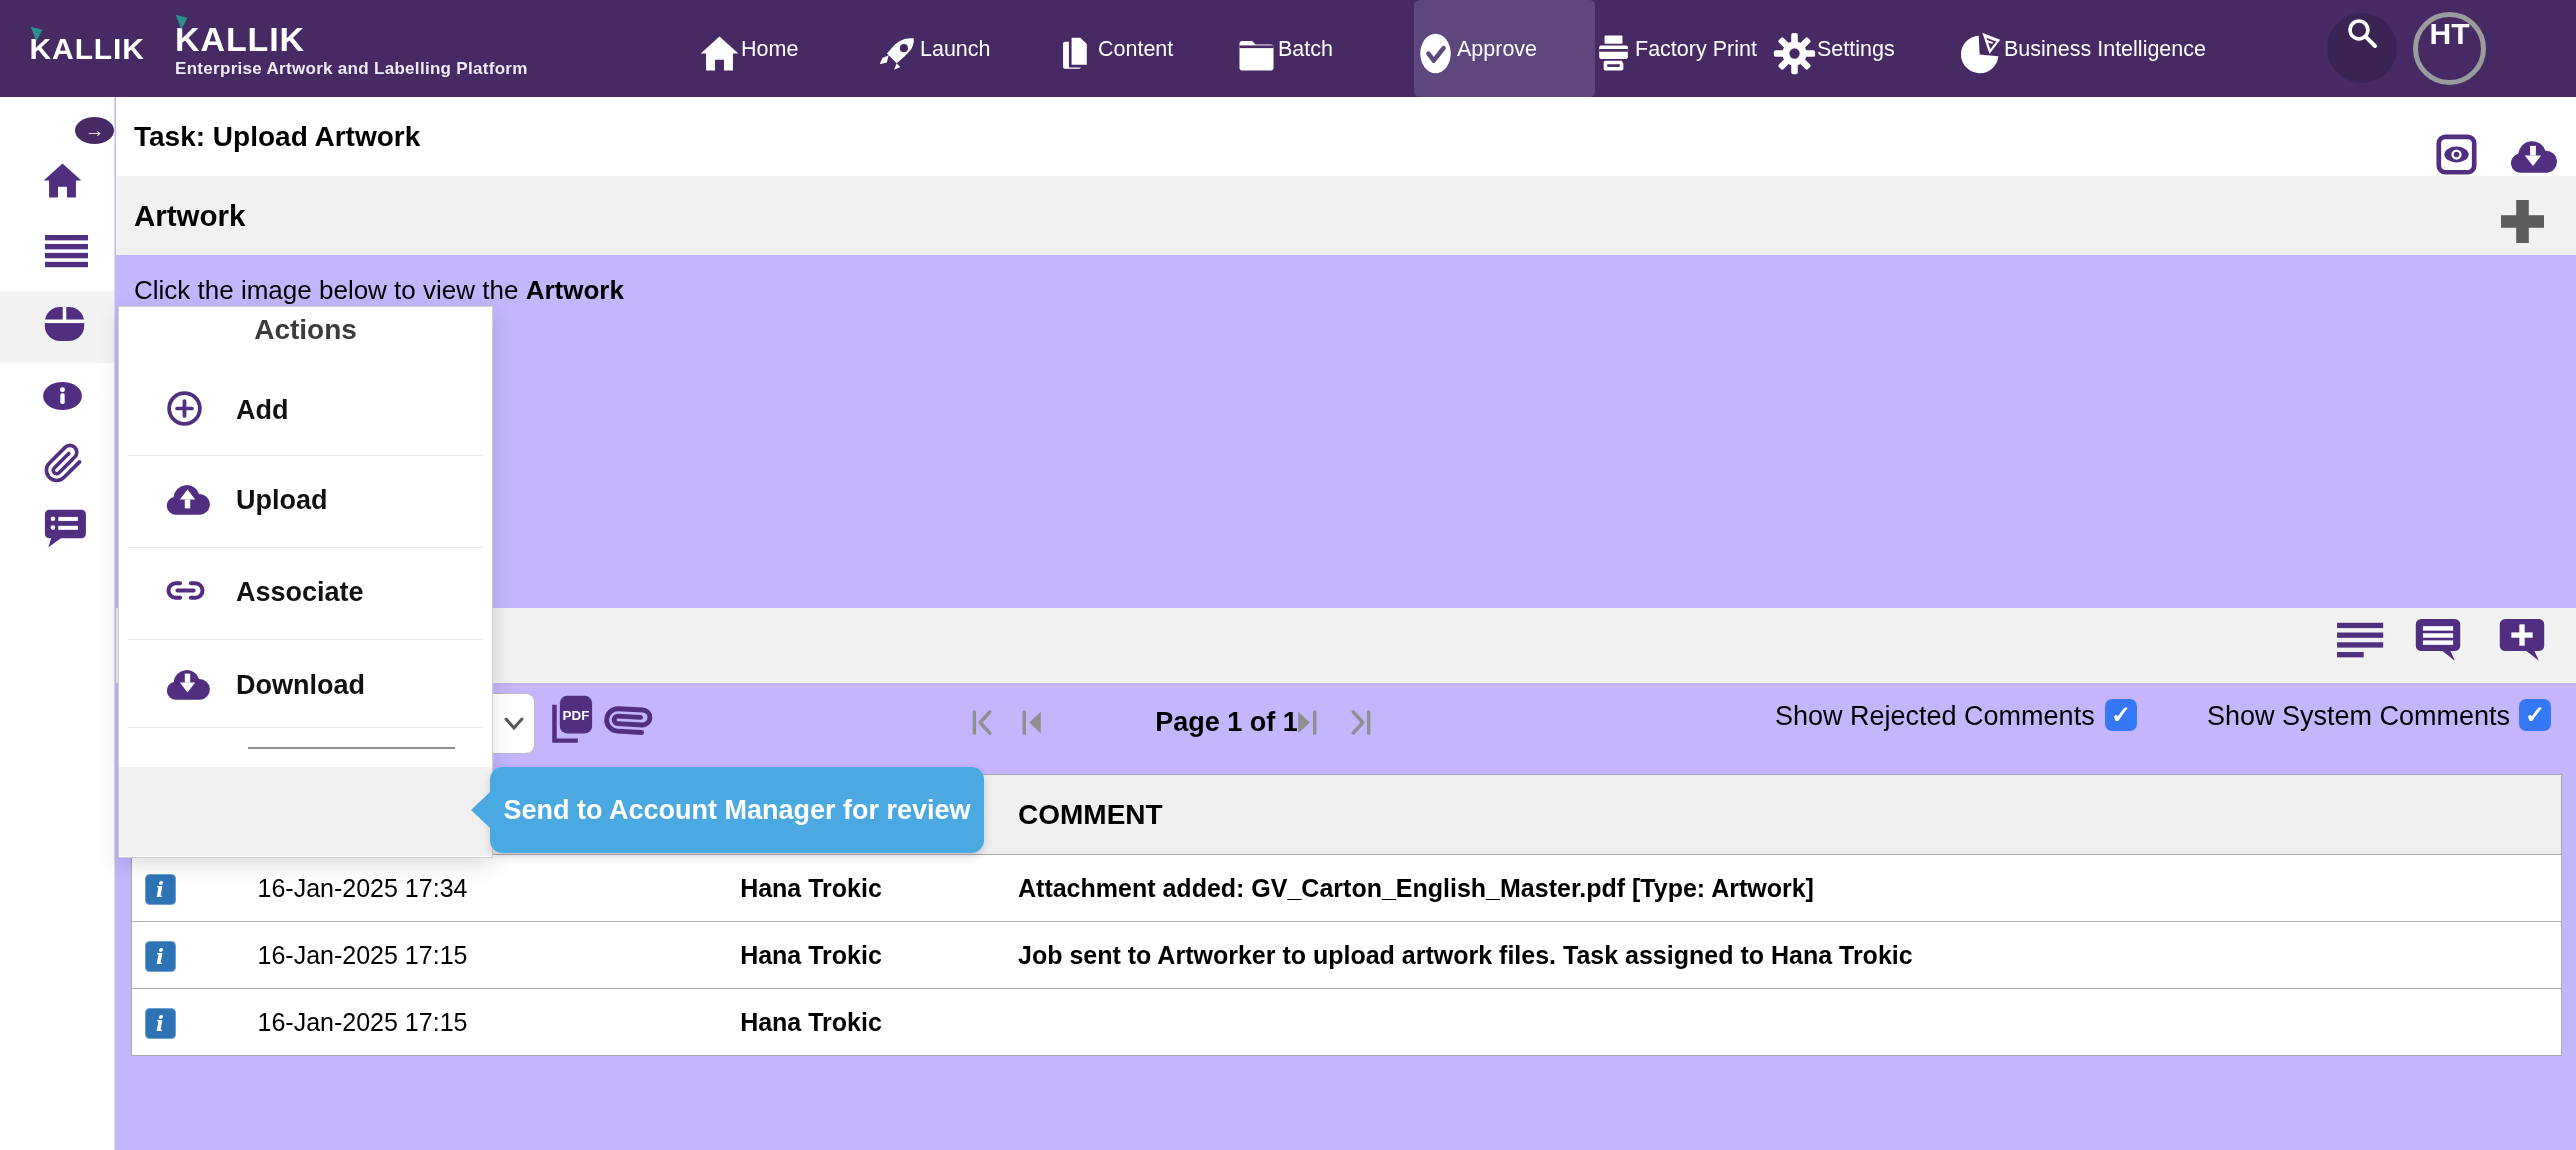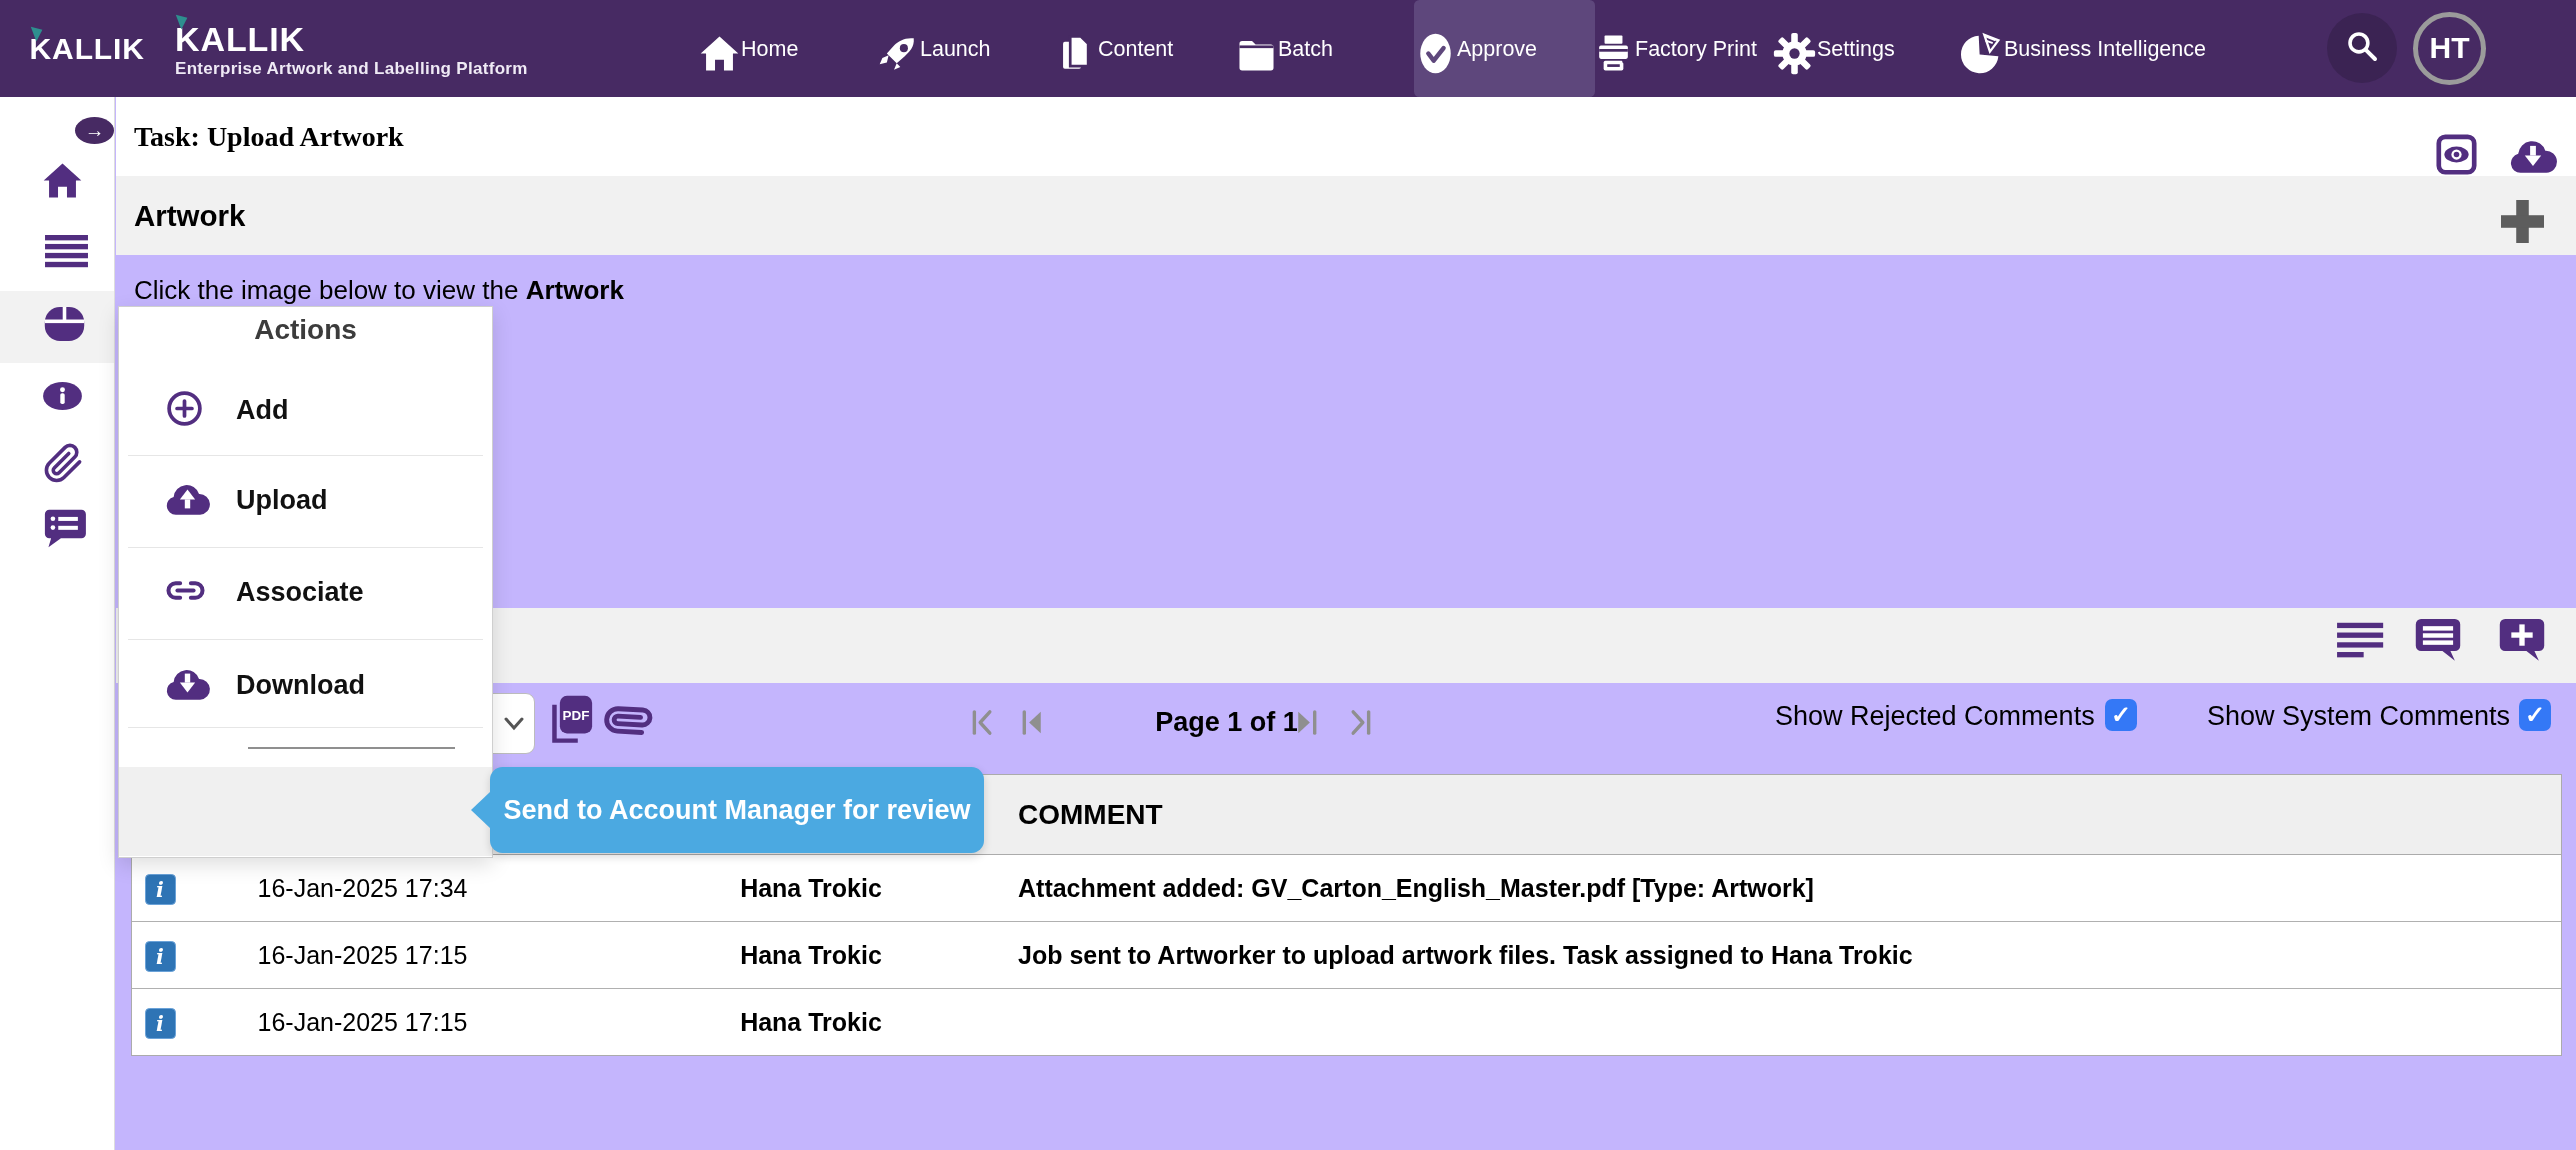--- a/index.html
+++ b/index.html
@@ -15,37 +15,37 @@
   .logo-sub{position:absolute;left:175px;top:59px;font-size:17px;font-weight:700;color:#efeaf5;letter-spacing:0.3px;}
   .ktick{position:absolute;width:0;height:0;border-left:9.8px solid transparent;border-right:3.6px solid transparent;
          border-top:13.4px solid #2e8f8f;transform:rotate(14deg);left:-0.9px;top:-3.6px;}
   .logo-wrap{position:relative;display:inline-block;}
   .nav-item{position:absolute;top:0;height:97px;width:179px;display:flex;flex-direction:row;
             align-items:center;justify-content:flex-start;cursor:pointer;}
   .nav-item .nicon{margin-top:9px;height:47px;display:flex;align-items:center;justify-content:center;}
   .nav-item .nlabel{color:#fff;font-size:21.5px;margin-top:1.8px;white-space:nowrap;}
   .nav-item.active{background:#5e477c;border-radius:5.4px;}
   .circle-btn{position:absolute;top:13.4px;width:70px;height:70px;border-radius:50%;display:flex;
-              align-items:center;justify-content:center;cursor:pointer;}
+              align-items:flex-start;justify-content:center;cursor:pointer;}
   .search-btn{left:2327px;background:#3b2353;}
   .avatar{left:2413px;width:63px;height:63px;border:5.4px solid #9b9b9b;background:transparent;
           color:#fff;font-size:30px;font-weight:bold;top:11.6px;}
 
   
   .sidebar{position:absolute;left:0;top:97px;width:114px;height:1054px;background:#fff;border-right:1.8px solid #ddd;}
   .side-active{position:absolute;left:0;top:194px;width:114px;height:72px;background:#f2f2f2;}
   .side-icon{position:absolute;cursor:pointer;display:flex;align-items:center;justify-content:center;}
   .expand-btn{position:absolute;left:75px;top:19.7px;width:39px;height:27px;border-radius:50%;
               background:#472a63;color:#fff;display:flex;align-items:center;justify-content:center;
               font-size:19.7px;font-weight:bold;cursor:pointer;}
 
   
   .row-title{position:absolute;left:116px;top:97px;width:2460px;height:80px;background:#fff;}
   .task-title{position:absolute;left:18px;top:0;height:80px;display:flex;align-items:center;
-              font-size:28px;font-weight:bold;font-family:Liberation Serif, serif;}
+              font-size:28px;font-weight:bold;}
   .bar-artwork{position:absolute;left:116px;top:176px;width:2460px;height:79px;background:#f1f1f1;}
   .artwork-title{position:absolute;left:18px;top:0;height:79px;display:flex;align-items:center;
                  font-size:29.5px;font-weight:bold;}
   .instruction{position:absolute;left:134px;top:275px;font-size:26px;}
   .instruction b{font-weight:bold;}
 
   .gray-strip{position:absolute;left:116px;top:608px;width:2460px;height:75px;background:#f1f1f1;}
   .strip-icon{position:absolute;cursor:pointer;}
 
   

